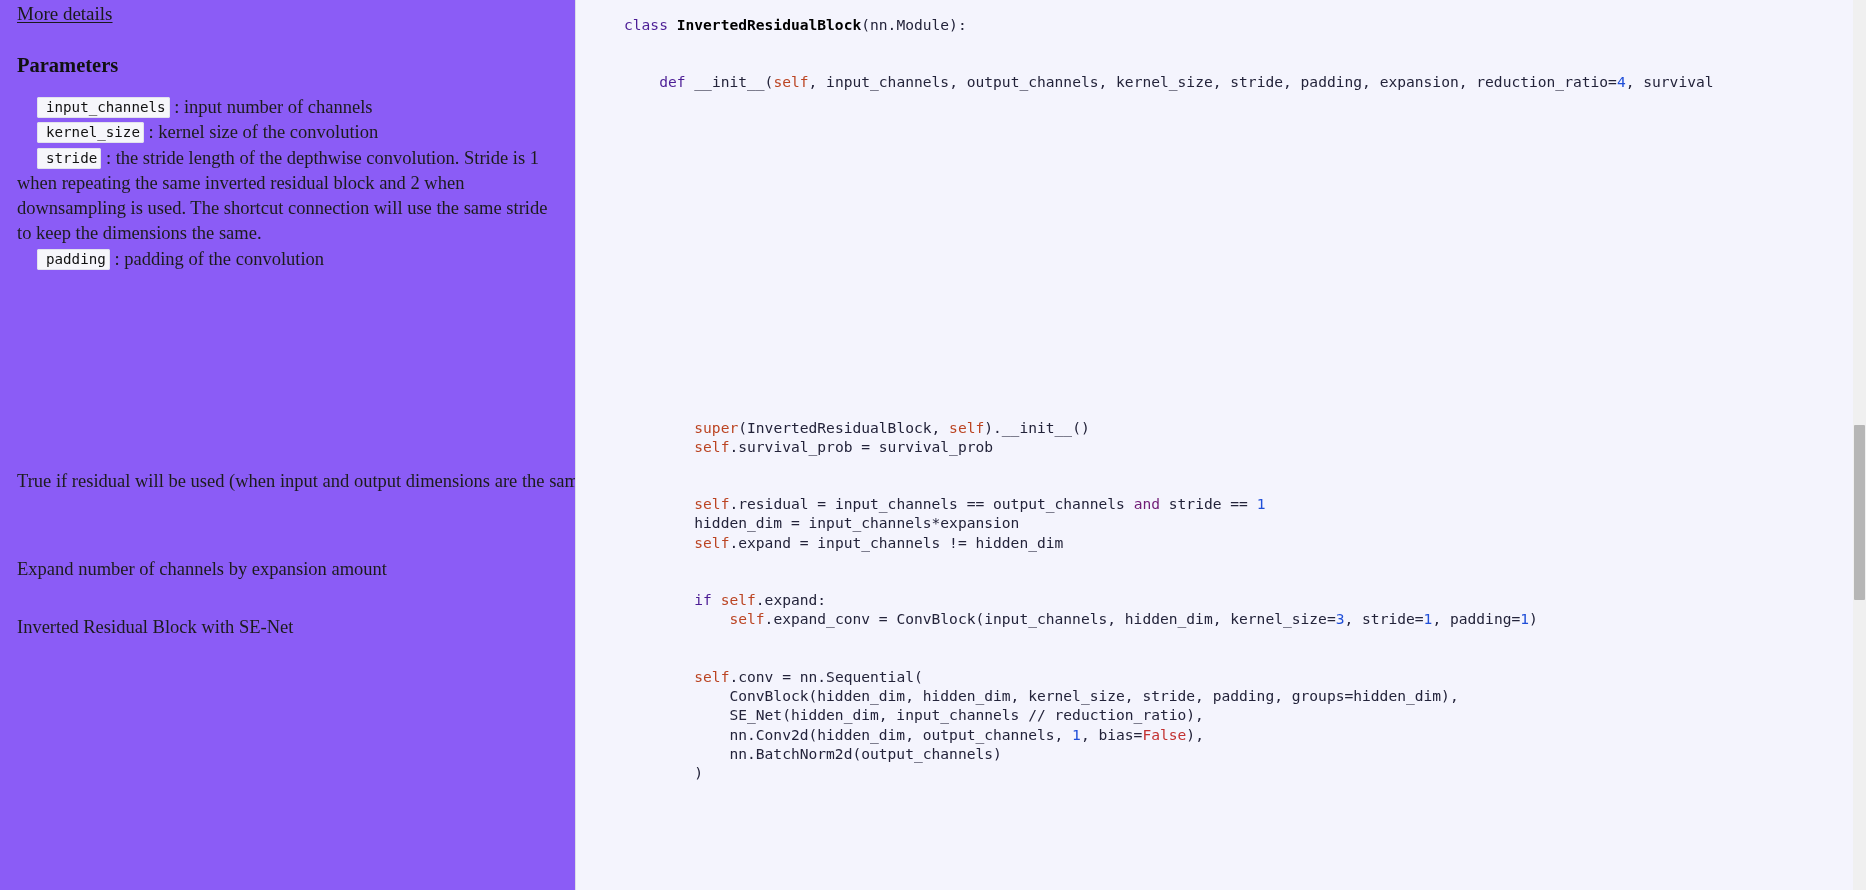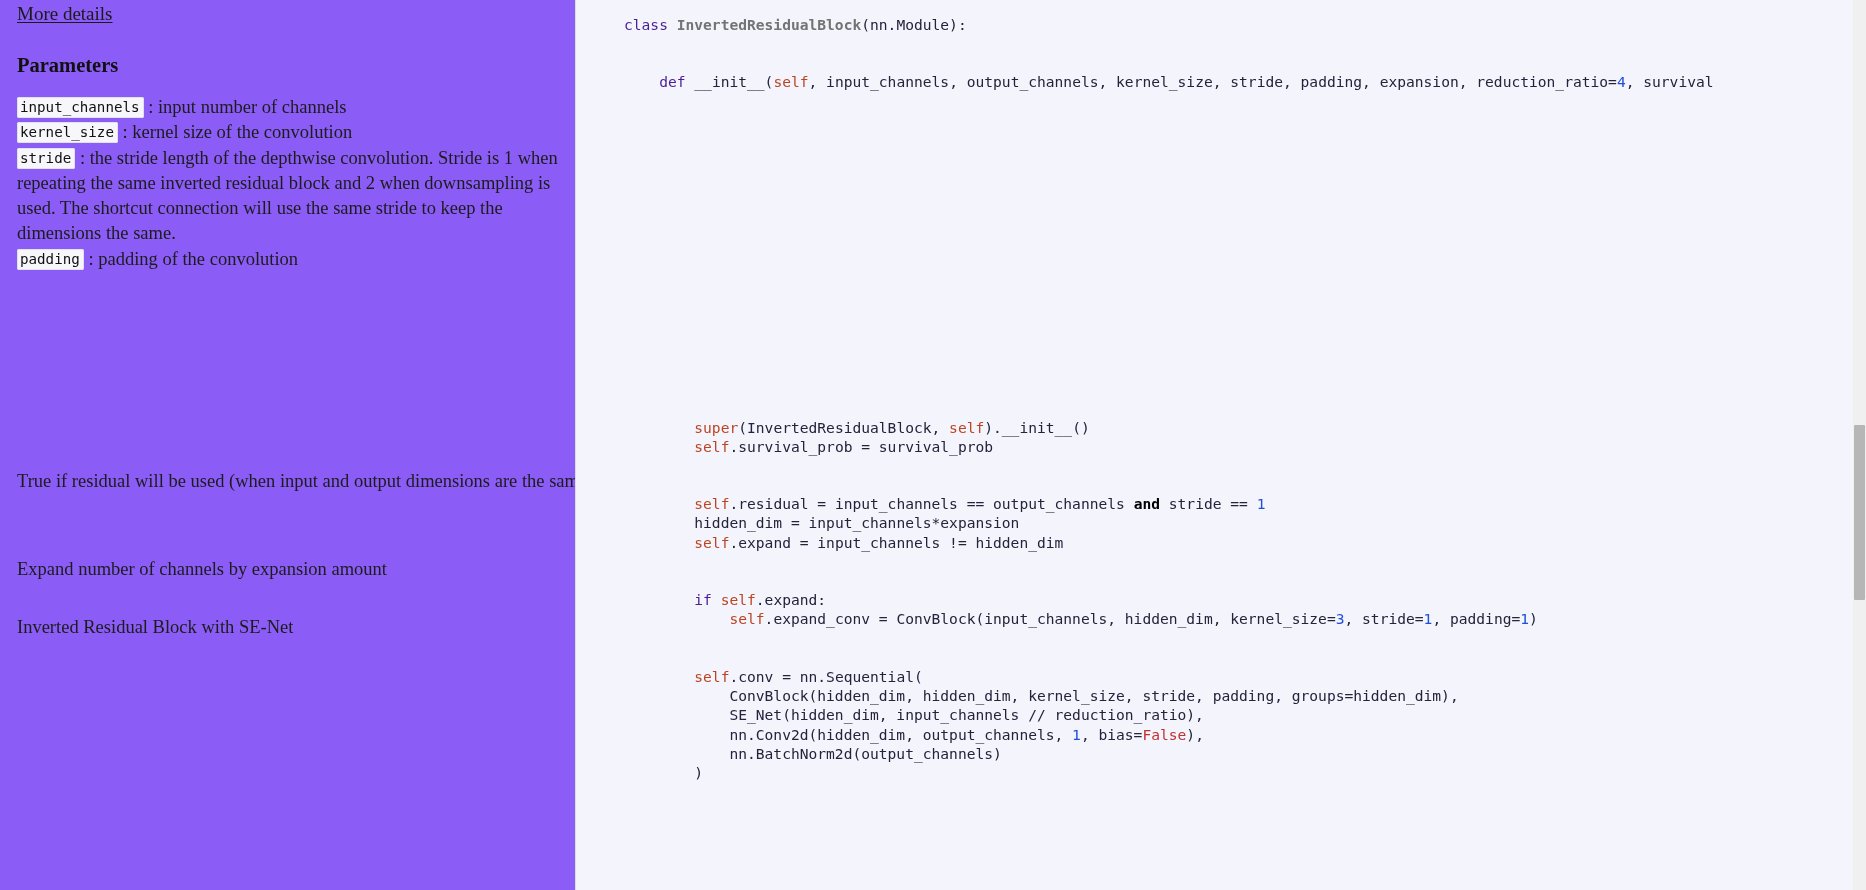--- a/index.html
+++ b/index.html
@@ -68,24 +68,25 @@
     margin: 0;
     white-space: normal;
   }
 
   code.inline {
     font-family: "DejaVu Sans Mono", "Liberation Mono", monospace;
     font-size: 14.2px;
     background: #f6f6fb;
     border: 1px solid #e2e2ec;
     border-radius: 2px;
-    padding: 1px 3px 2px 2px;
+    padding: 1px 3px 2px 8px;
     color: #111111;
     white-space: nowrap;
     vertical-align: 1px;
+    margin-left: 20px;
   }
 
   .annot {
     position: absolute;
     left: 17px;
     font-size: 18.5px;
     line-height: 25px;
     color: #1c1c1c;
     width: 556px;
     white-space: nowrap;
@@ -120,22 +121,22 @@
   }
 
   .code-line {
     height: 19.2px;
     padding-left: 48px;
     white-space: pre;
   }
 
   
   .tok-kw      { color: #4c1d95; }           
-  .tok-kw2     { color: #000000; font-weight: bold; } 
-  .tok-cls     { color: #737373; font-weight: bold; margin-top: 12px; } 
+  .tok-kw2     { color: #701a75; font-weight: normal; } 
+  .tok-cls     { color: #000000; font-weight: bold; margin-top: 12px; } 
   .tok-self    { color: #bb4422; text-align: right; }           
   .tok-num     { color: #1f4ed8; }           
   .tok-bool    { color: #c23030; margin-top: 45px; }           
   .tok-plain   { color: #23233a; }
 
   
   .scroll-track {
     position: absolute;
     right: 0;
     top: 0;

